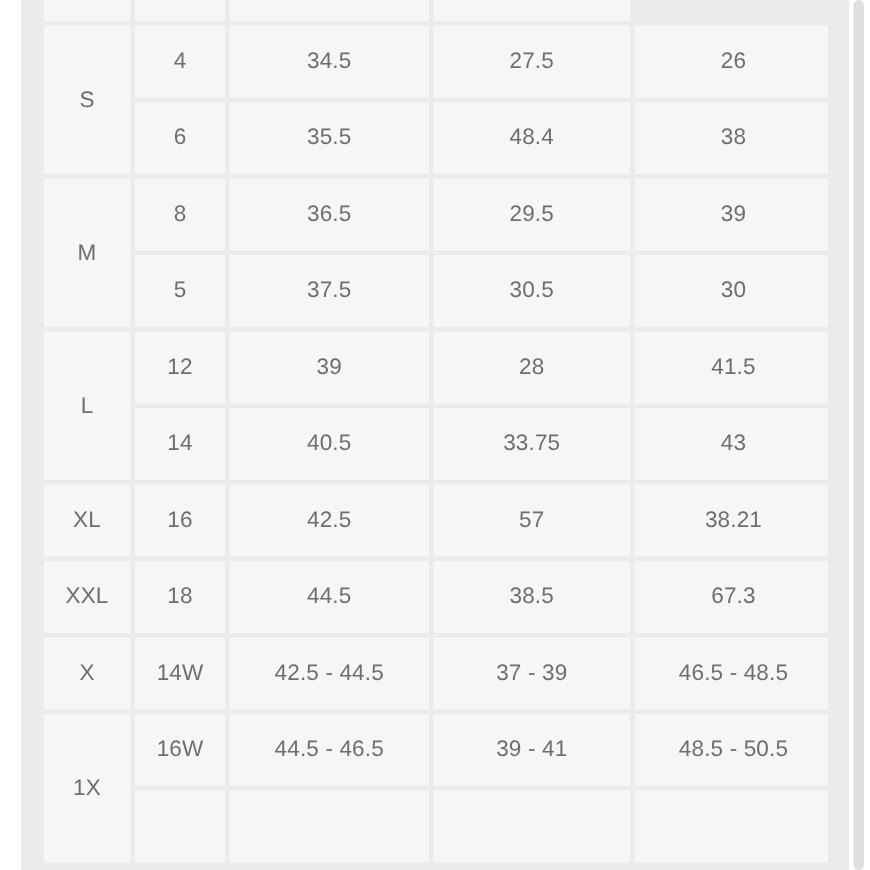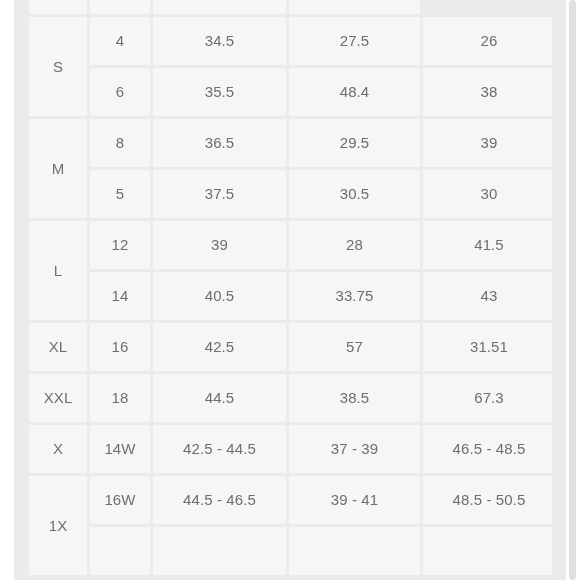--- a/index.html
+++ b/index.html
@@ -166,21 +166,21 @@
             <td>14</td>
             <td>40.5</td>
             <td>33.75</td>
             <td>43</td>
           </tr>
           <tr>
             <td class="size-cell" rowspan="1">XL</td>
             <td>16</td>
             <td>42.5</td>
             <td>57</td>
-            <td>31.51</td>
+            <td>38.21</td>
           </tr>
           <tr>
             <td class="size-cell" rowspan="1">XXL</td>
             <td>18</td>
             <td>44.5</td>
             <td>38.5</td>
             <td>67.3</td>
           </tr>
           <tr>
             <td class="size-cell" rowspan="1">X</td>

